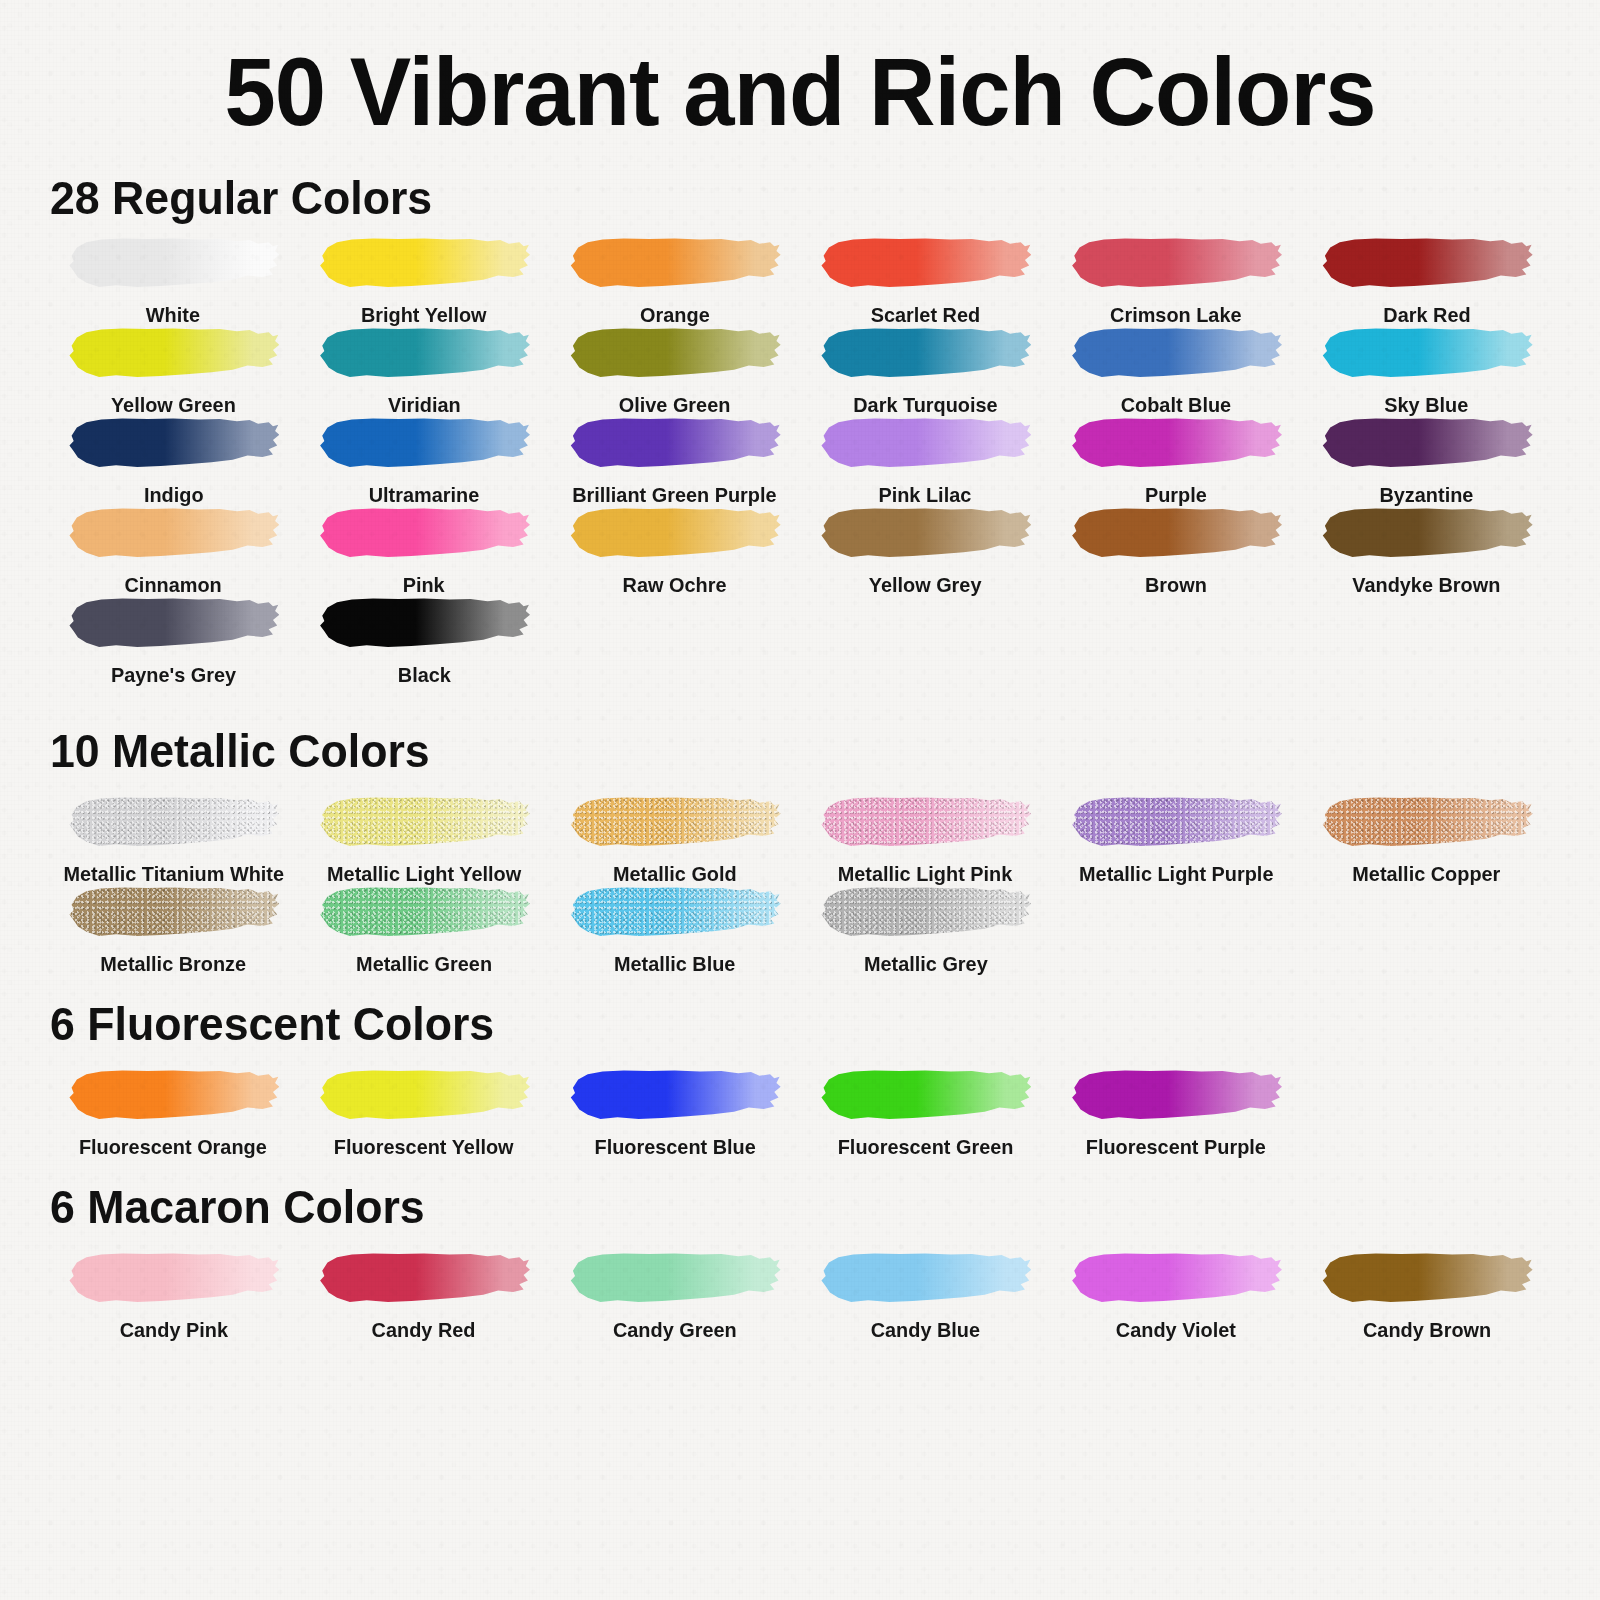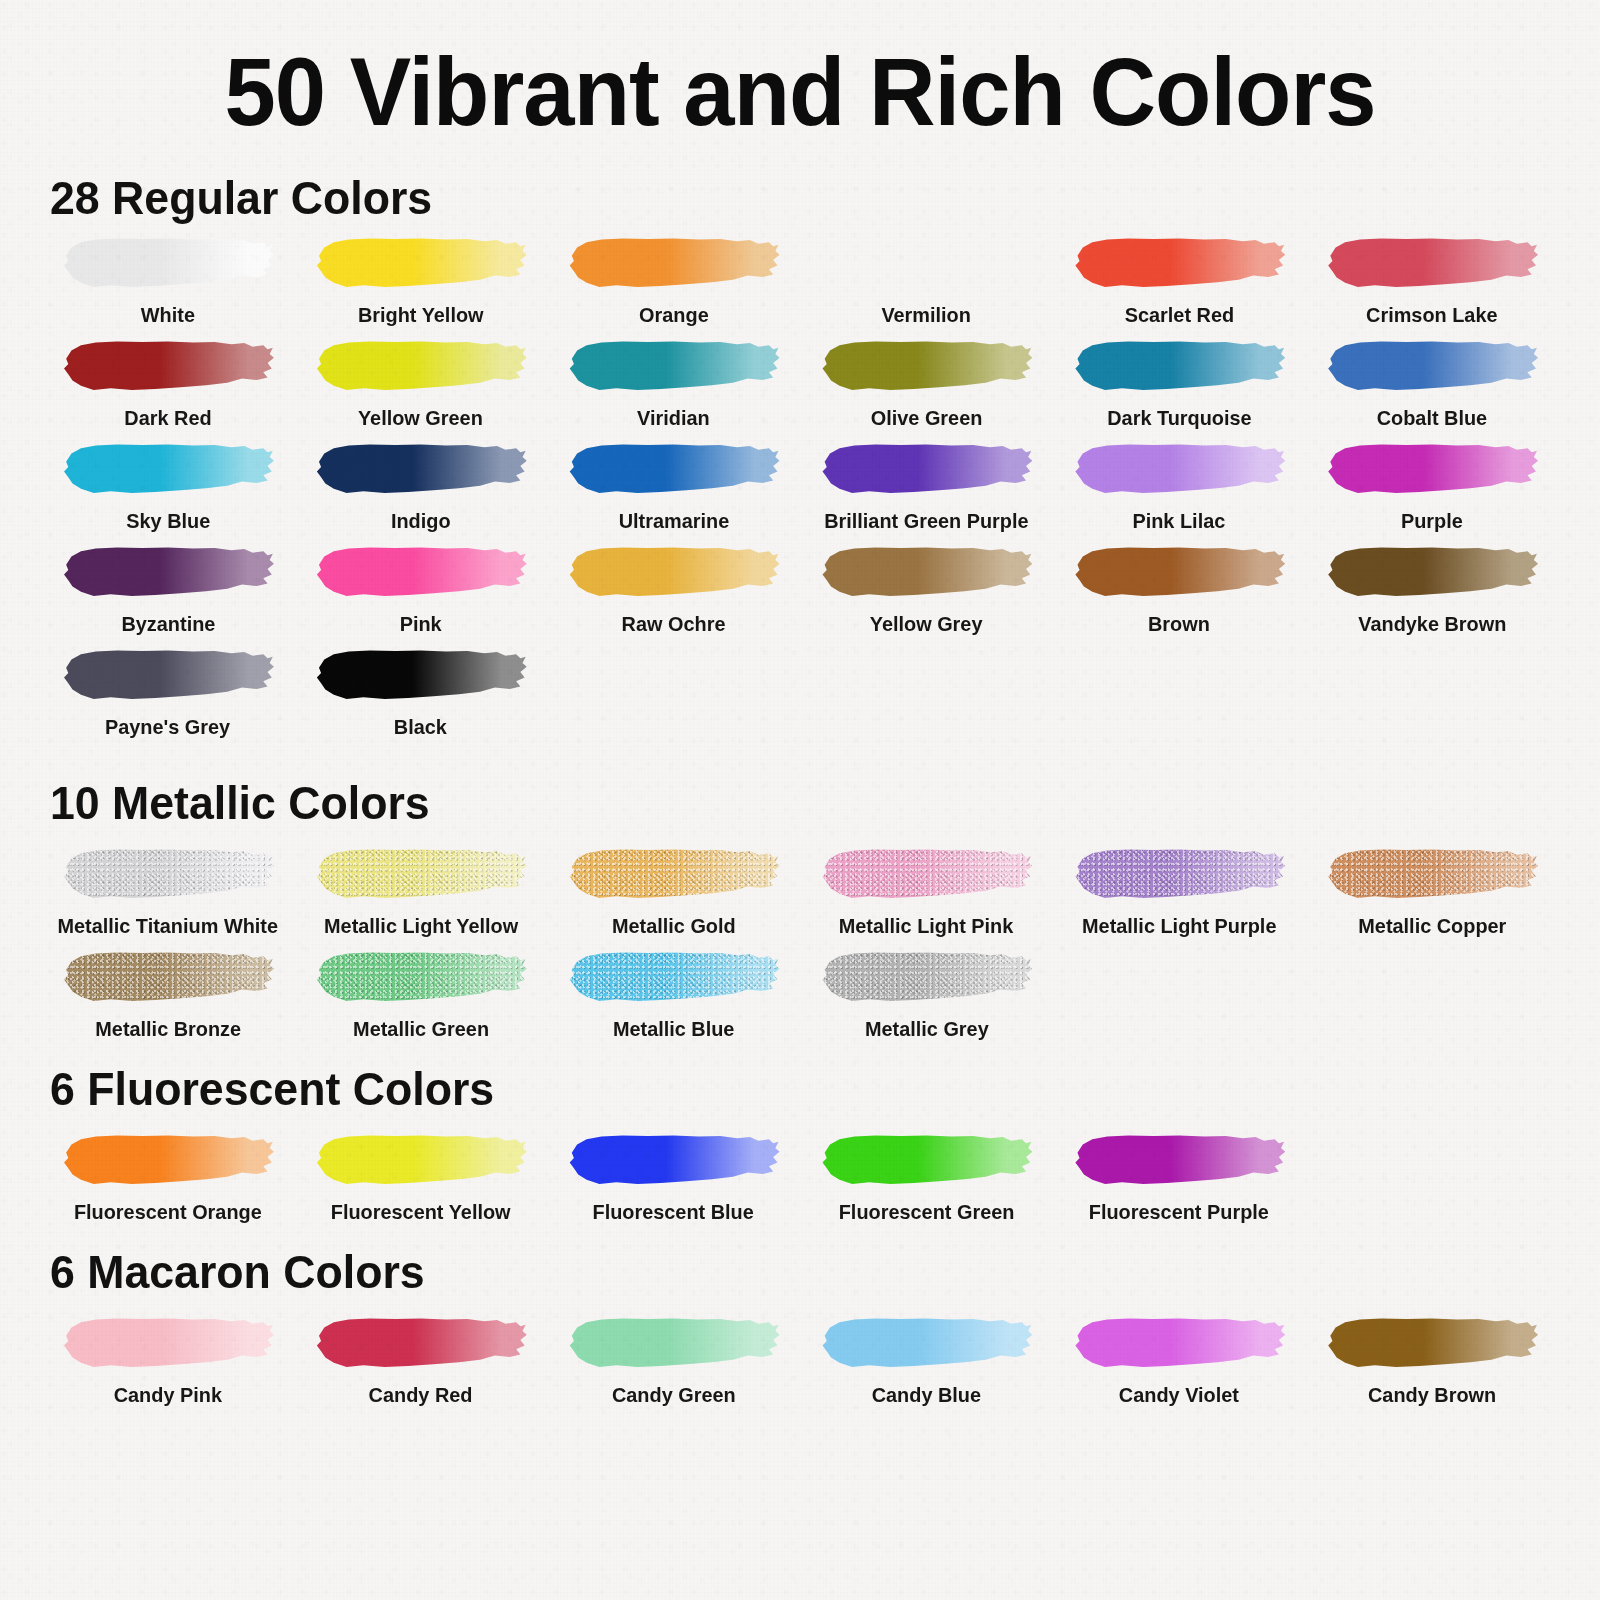--- a/index.html
+++ b/index.html
@@ -64,21 +64,20 @@
     transform-origin: left center;
   }
   .section-title.tight { margin-bottom: 16px; }
 
   
   .swatch-grid {
     display: grid;
     grid-template-columns: repeat(6, 1fr);
     column-gap: 0px;
     row-gap: 0px;
-    gap: 13px;
   }
   .swatch-cell {
     display: flex;
     flex-direction: column;
     align-items: center;
     justify-content: flex-start;
   }
   .stroke-wrap {
     width: 212px;
     height: 52px;
@@ -150,26 +149,20 @@
           <div class="swatch-label">Bright Yellow</div>
         </div>
         <div class="swatch-cell">
           <div class="stroke-wrap">
             <div class="stroke" style="background: linear-gradient(90deg, rgb(242, 145, 47) 0%, rgb(242, 145, 47) 46%, rgb(239, 201, 150) 88%, rgb(239, 201, 150) 100%);"></div>
           </div>
           <div class="swatch-label">Orange</div>
         </div>
         <div class="swatch-cell">
           <div class="stroke-wrap">
-            <div class="stroke"></div>
-          </div>
-          <div class="swatch-label">Vermilion</div>
-        </div>
-        <div class="swatch-cell">
-          <div class="stroke-wrap">
             <div class="stroke" style="background: linear-gradient(90deg, rgb(237, 74, 52) 0%, rgb(237, 74, 52) 46%, rgb(240, 162, 148) 88%, rgb(240, 162, 148) 100%);"></div>
           </div>
           <div class="swatch-label">Scarlet Red</div>
         </div>
         <div class="swatch-cell">
           <div class="stroke-wrap">
             <div class="stroke" style="background: linear-gradient(90deg, rgb(212, 74, 92) 0%, rgb(212, 74, 92) 46%, rgb(228, 154, 166) 88%, rgb(228, 154, 166) 100%);"></div>
           </div>
           <div class="swatch-label">Crimson Lake</div>
         </div>
@@ -243,20 +236,26 @@
           <div class="stroke-wrap">
             <div class="stroke" style="background: linear-gradient(90deg, rgb(197, 43, 180) 0%, rgb(197, 43, 180) 46%, rgb(231, 156, 221) 88%, rgb(231, 156, 221) 100%);"></div>
           </div>
           <div class="swatch-label">Purple</div>
         </div>
         <div class="swatch-cell">
           <div class="stroke-wrap">
             <div class="stroke" style="background: linear-gradient(90deg, rgb(84, 38, 92) 0%, rgb(84, 38, 92) 46%, rgb(168, 139, 173) 88%, rgb(168, 139, 173) 100%);"></div>
           </div>
           <div class="swatch-label">Byzantine</div>
+        </div>
+        <div class="swatch-cell">
+          <div class="stroke-wrap">
+            <div class="stroke" style="background: linear-gradient(90deg, rgb(240, 181, 116) 0%, rgb(240, 181, 116) 46%, rgb(246, 217, 182) 88%, rgb(246, 217, 182) 100%);"></div>
+          </div>
+          <div class="swatch-label">Cinnamon</div>
         </div>
         <div class="swatch-cell">
           <div class="stroke-wrap">
             <div class="stroke" style="background: linear-gradient(90deg, rgb(250, 76, 161) 0%, rgb(250, 76, 161) 46%, rgb(252, 163, 204) 88%, rgb(252, 163, 204) 100%);"></div>
           </div>
           <div class="swatch-label">Pink</div>
         </div>
         <div class="swatch-cell">
           <div class="stroke-wrap">
             <div class="stroke" style="background: linear-gradient(90deg, rgb(232, 179, 60) 0%, rgb(232, 179, 60) 46%, rgb(242, 215, 156) 88%, rgb(242, 215, 156) 100%);"></div>

